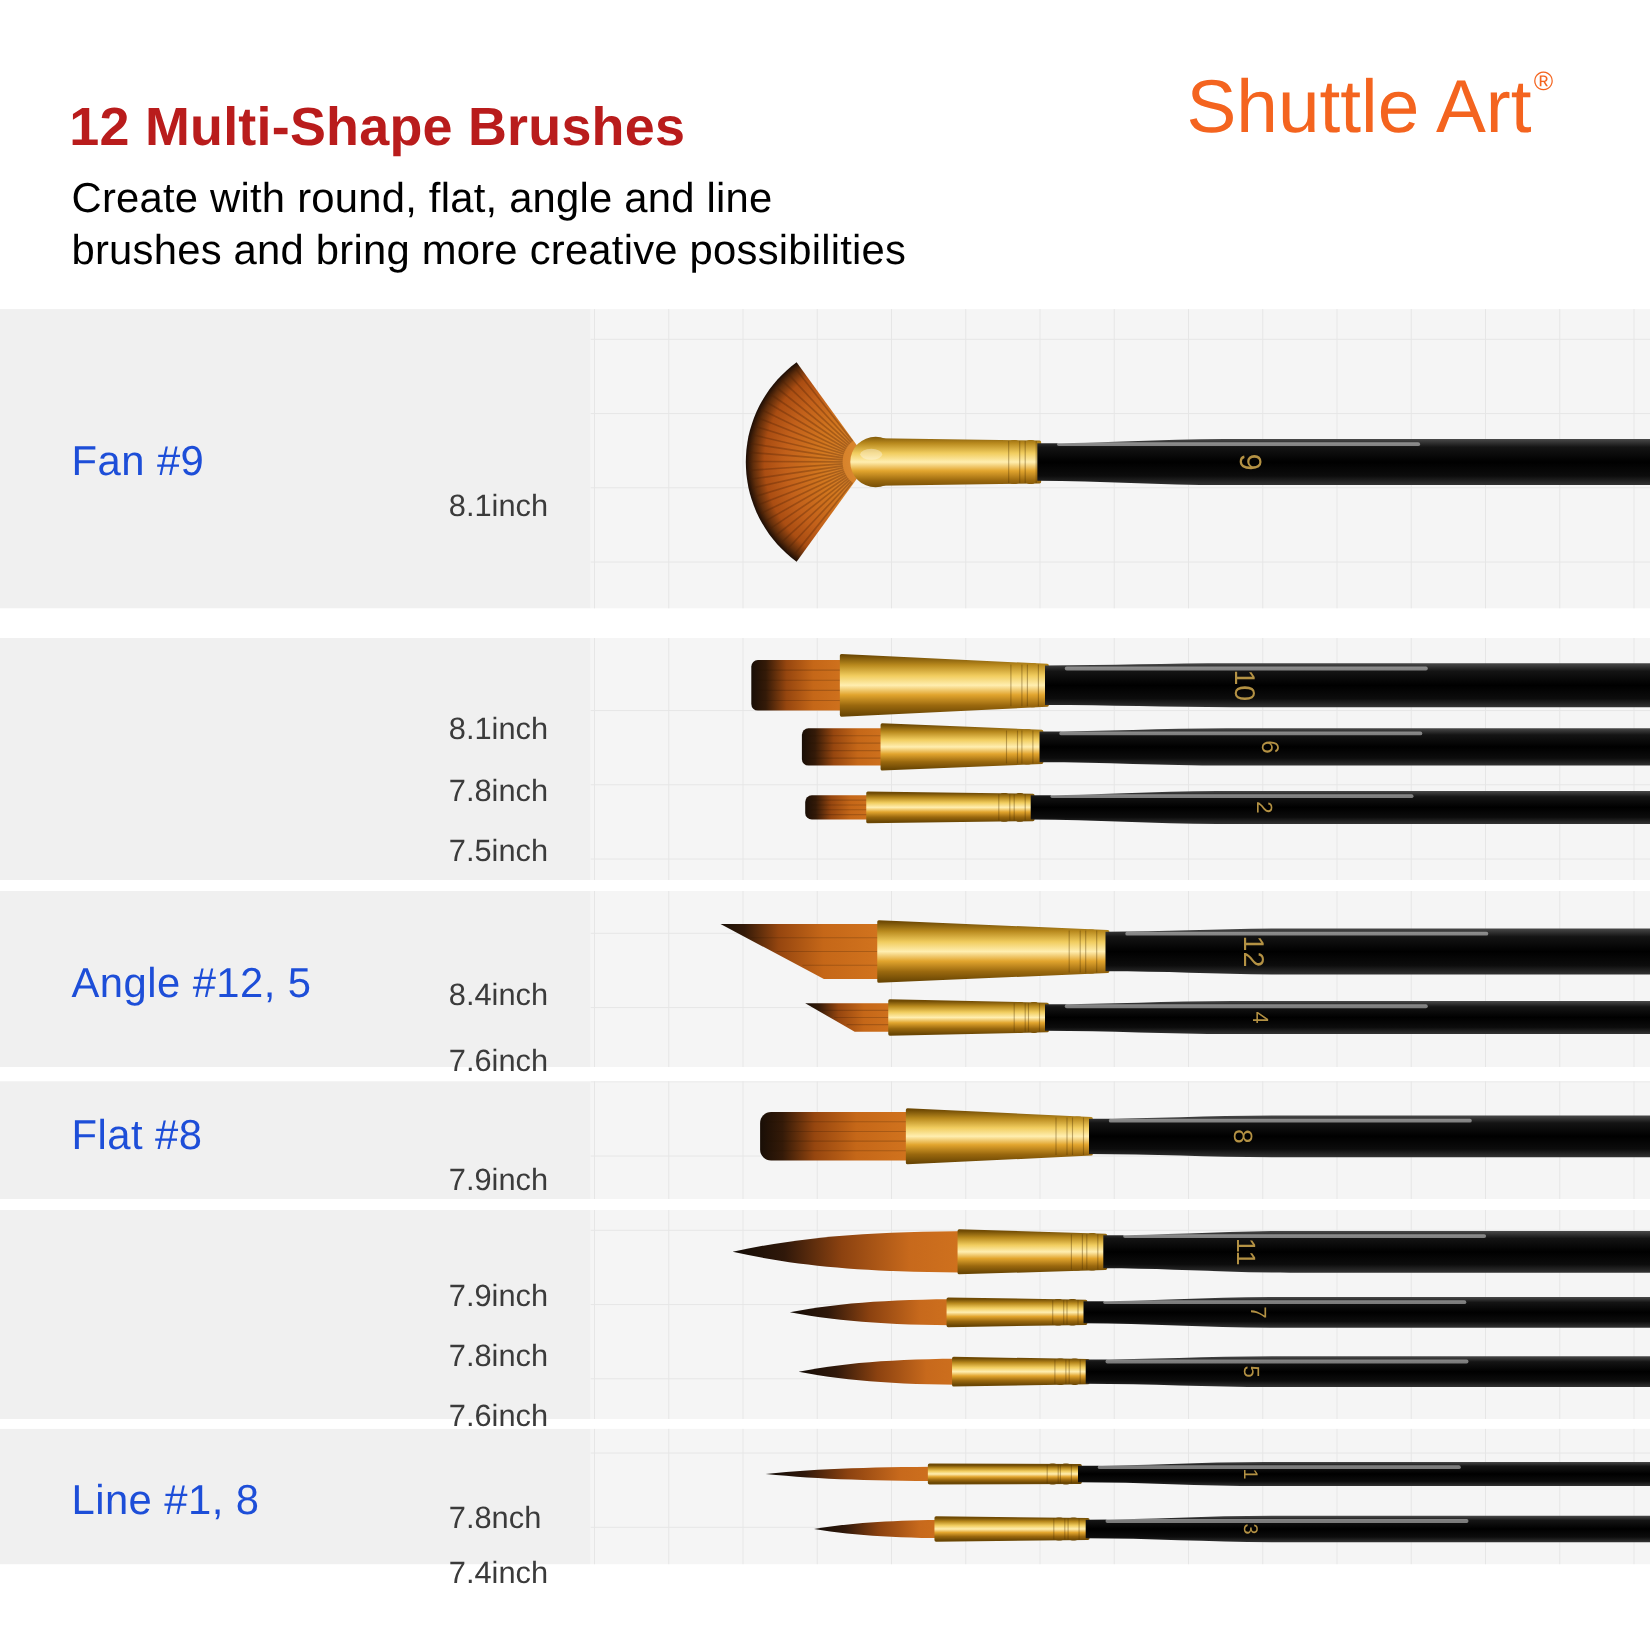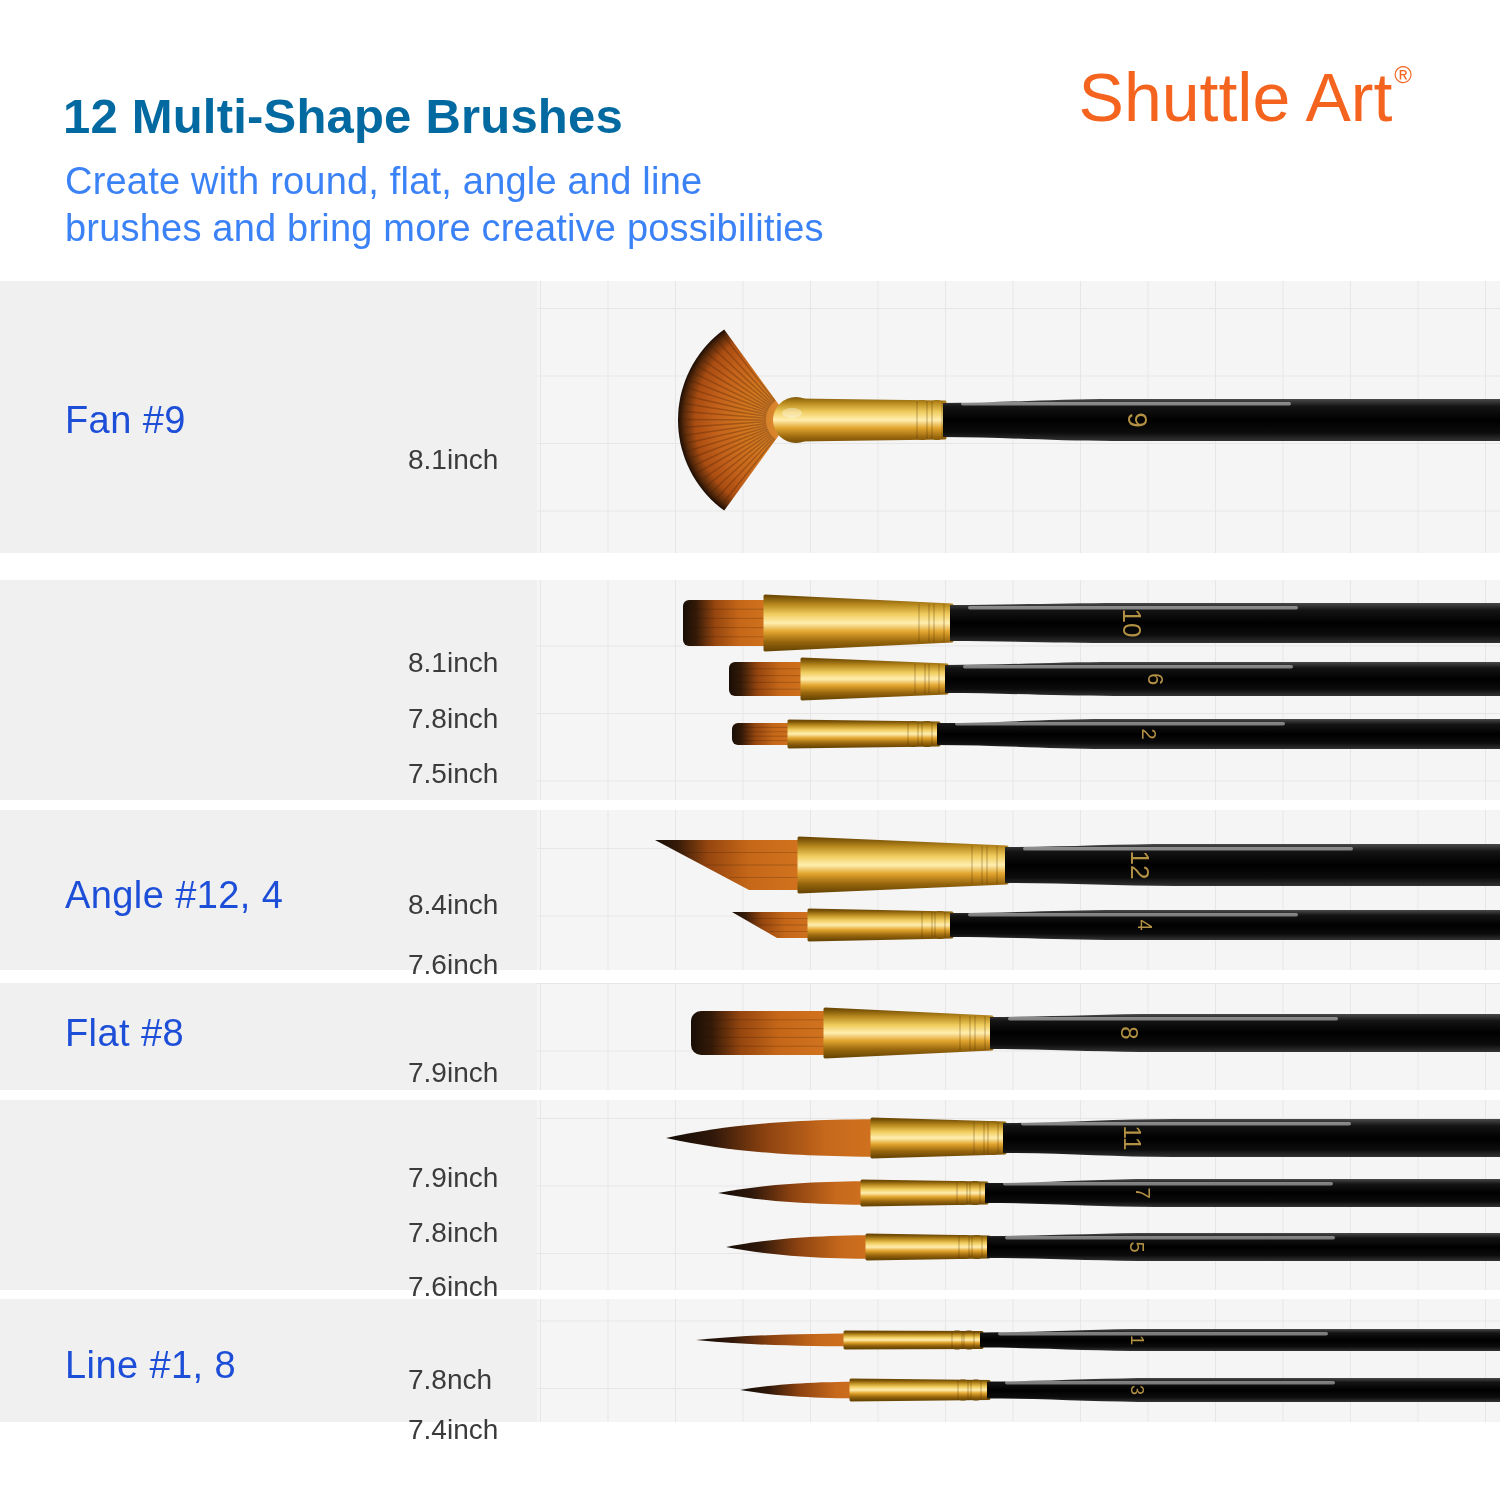--- a/index.html
+++ b/index.html
@@ -3,24 +3,24 @@
 <meta charset="utf-8">
 <style>
   html,body{margin:0;padding:0}
   body{
     width:1500px;height:1500px;position:relative;background:#ffffff;
     font-family:"Liberation Sans",sans-serif;overflow:hidden;
   }
   
   .page-title{
     position:absolute;left:63px;top:88px;font-size:49px;font-weight:700;
-    color:#0369a1;letter-spacing:.2px;white-space:nowrap;
+    color:#b91c1c;letter-spacing:.2px;white-space:nowrap;
   }
   .subtitle{
-    position:absolute;left:65px;top:158px;font-size:38px;color:#3b82f6;
+    position:absolute;left:65px;top:158px;font-size:38px;color:#000000;
     line-height:47px;letter-spacing:.2px;white-space:nowrap;
   }
   .subtitle span{display:block}
   .brand-logo{
     position:absolute;top:58px;right:88px;font-size:68px;font-weight:400;
     letter-spacing:0;white-space:nowrap;
   }
   .brand-logo sup{font-size:24px;vertical-align:38px;margin-left:2px}
   
   .section{position:absolute;left:0;width:1500px}
@@ -258,21 +258,21 @@
         <line x1="395" y1="16" x2="395" y2="40" stroke="rgba(80,50,0,.38)" stroke-width="1"></line>
         <path d="M400,17 C460,17 510,13 570,13 L963,13 L963,43 L570,43 C510,43 460,39 400,39 Z" fill="url(#bz3h)"></path>
         <rect x="418" y="16" width="330" height="3.5" rx="1.75" fill="#ffffff" opacity=".45"></rect>
         <text x="612" y="28" transform="rotate(90 612 28)" text-anchor="middle" dominant-baseline="central" font-size="20" fill="#c7a14b" opacity=".9" font-family="Liberation Sans, sans-serif">2</text>
       </svg></div>
 </div>
 
 <div class="section" style="top:810px;height:160px">
   <div class="label-area"></div>
   <div class="photo-area" style="background-position:3px 38px"></div>
-  <div class="brush-name" style="top:85px">Angle #12, 4</div>
+  <div class="brush-name" style="top:85px">Angle #12, 5</div>
   <span class="size-label" style="top:55px">8.4inch</span>
   <span class="size-label" style="top:115px">7.6inch</span>
   <div class="brush-slot" style="top:20px;height:70px"><svg width="963" height="70" viewBox="0 0 963 70">
         <defs>
           <linearGradient id="bz4f" gradientUnits="userSpaceOnUse" x1="0" y1="8" x2="0" y2="62">
             <stop offset="0" stop-color="#6f4a04"></stop>
             <stop offset="0.16" stop-color="#b98a1e"></stop>
             <stop offset="0.34" stop-color="#f1cd5f"></stop>
             <stop offset="0.5" stop-color="#ffeeb0"></stop>
             <stop offset="0.66" stop-color="#e2a52e"></stop>

